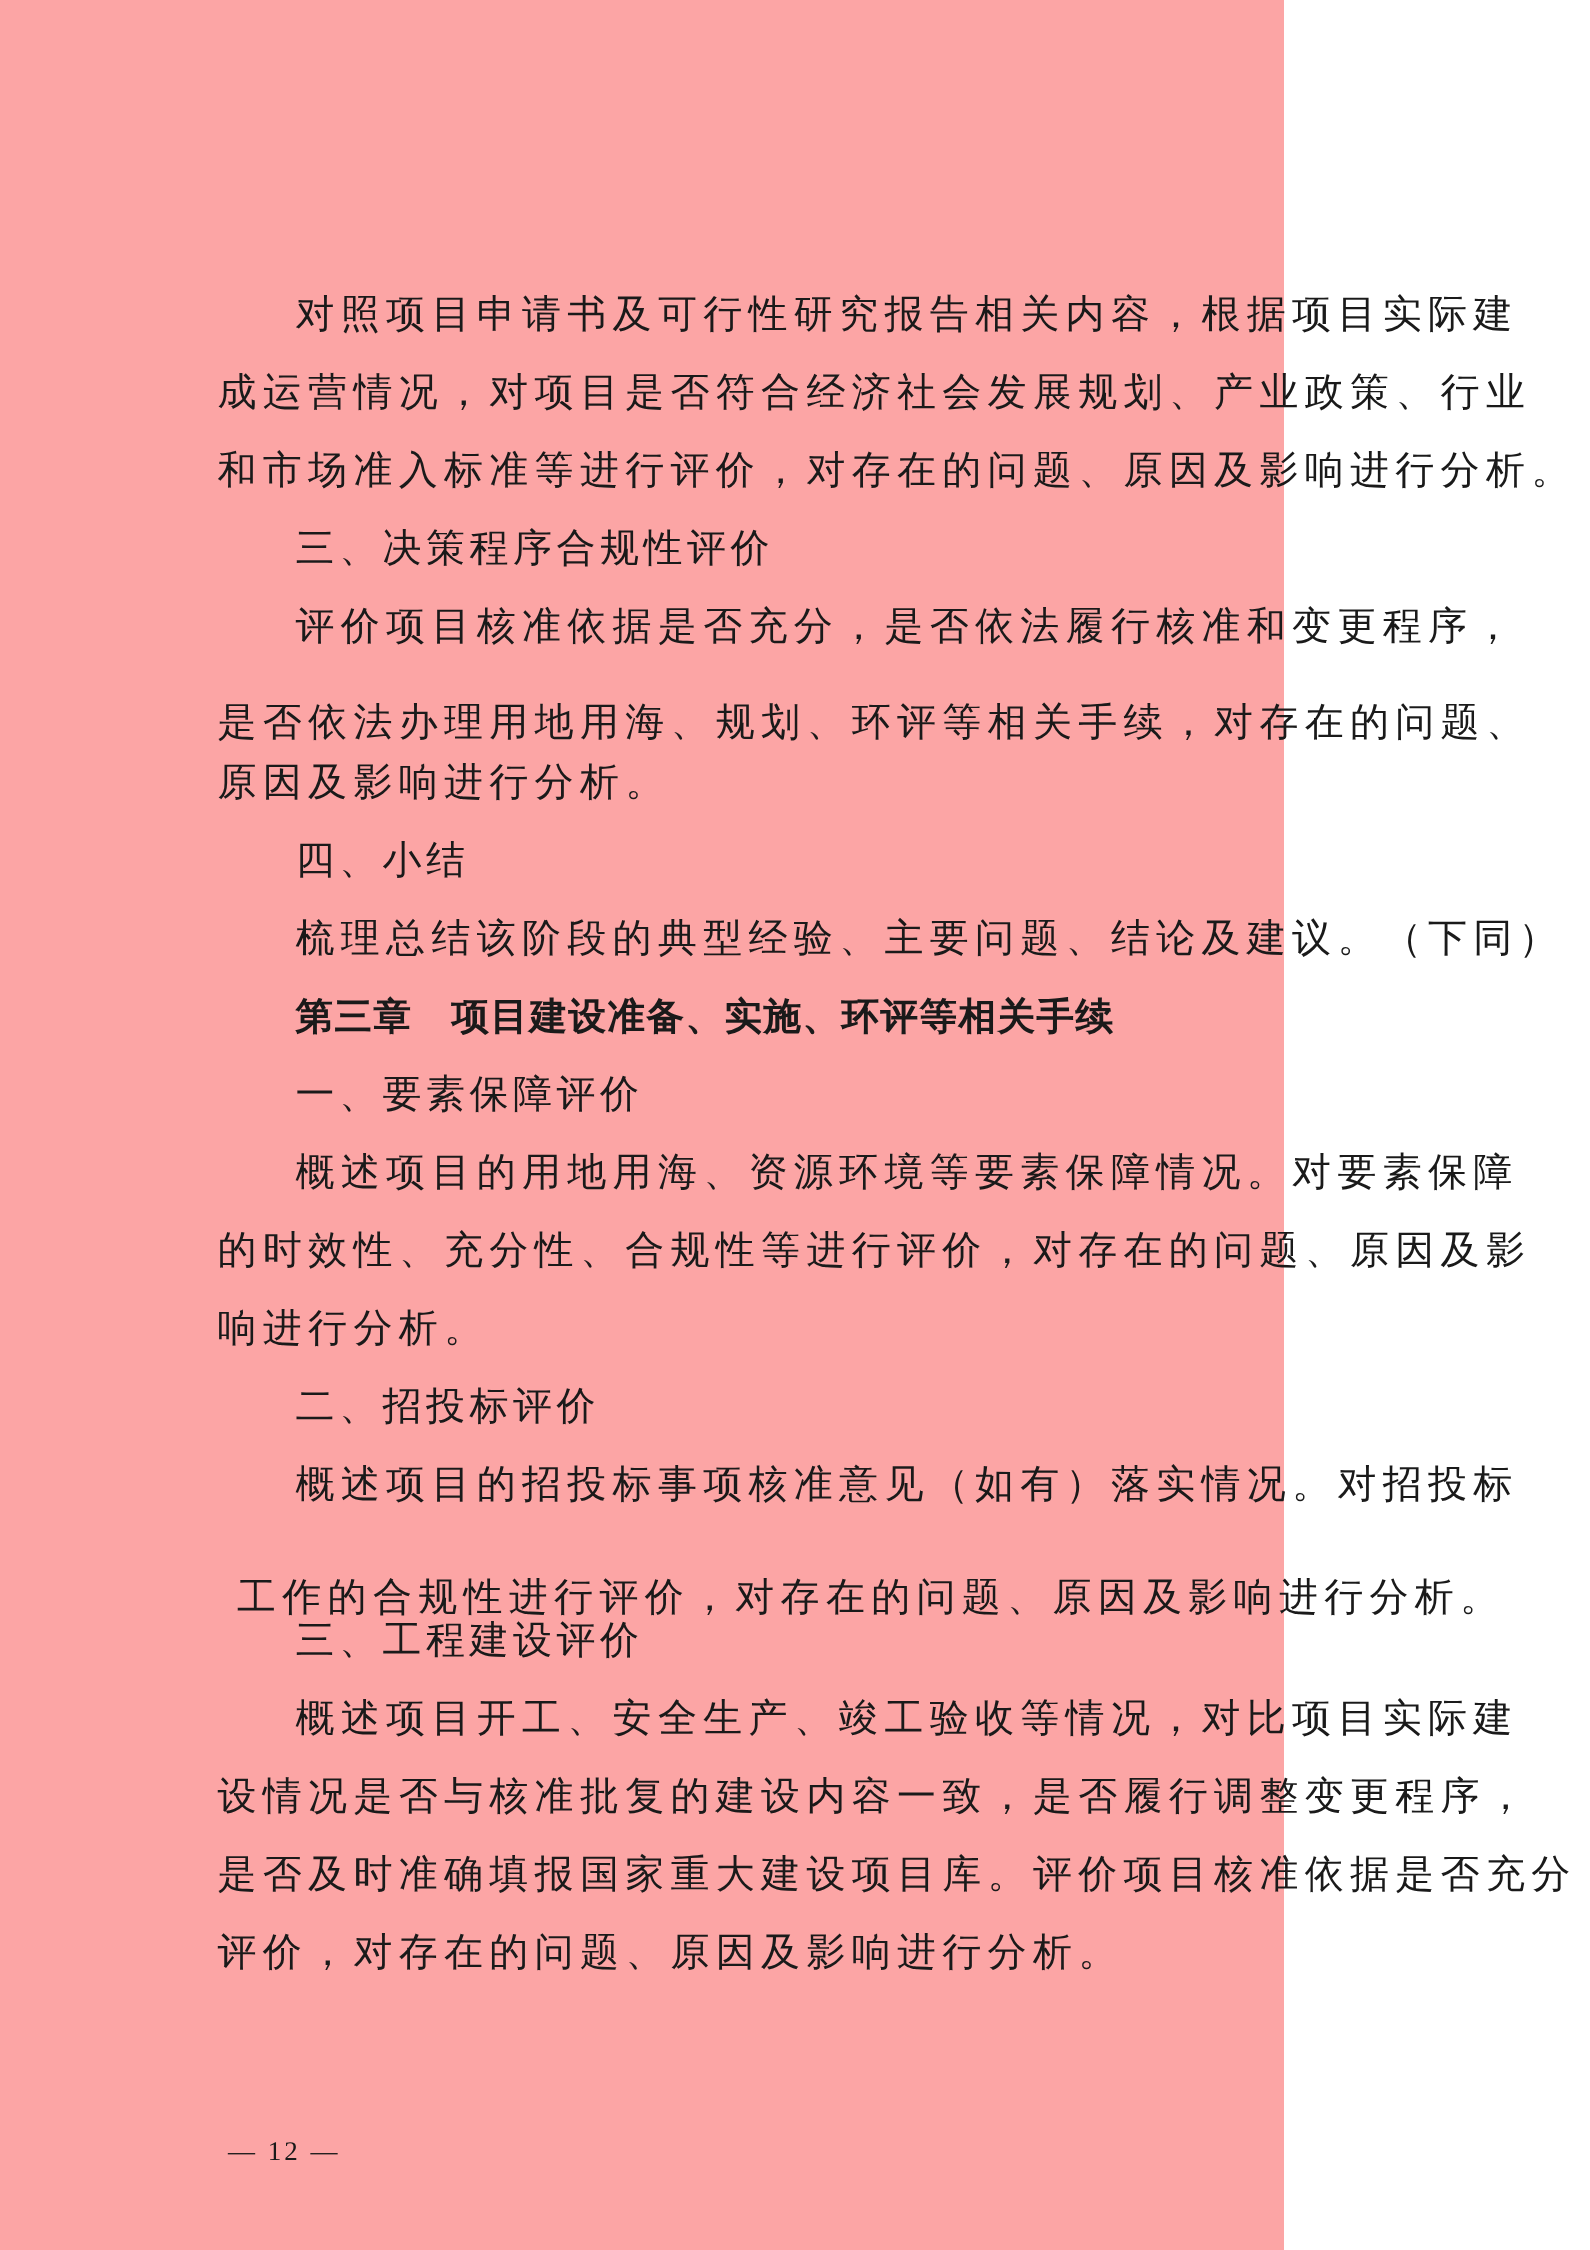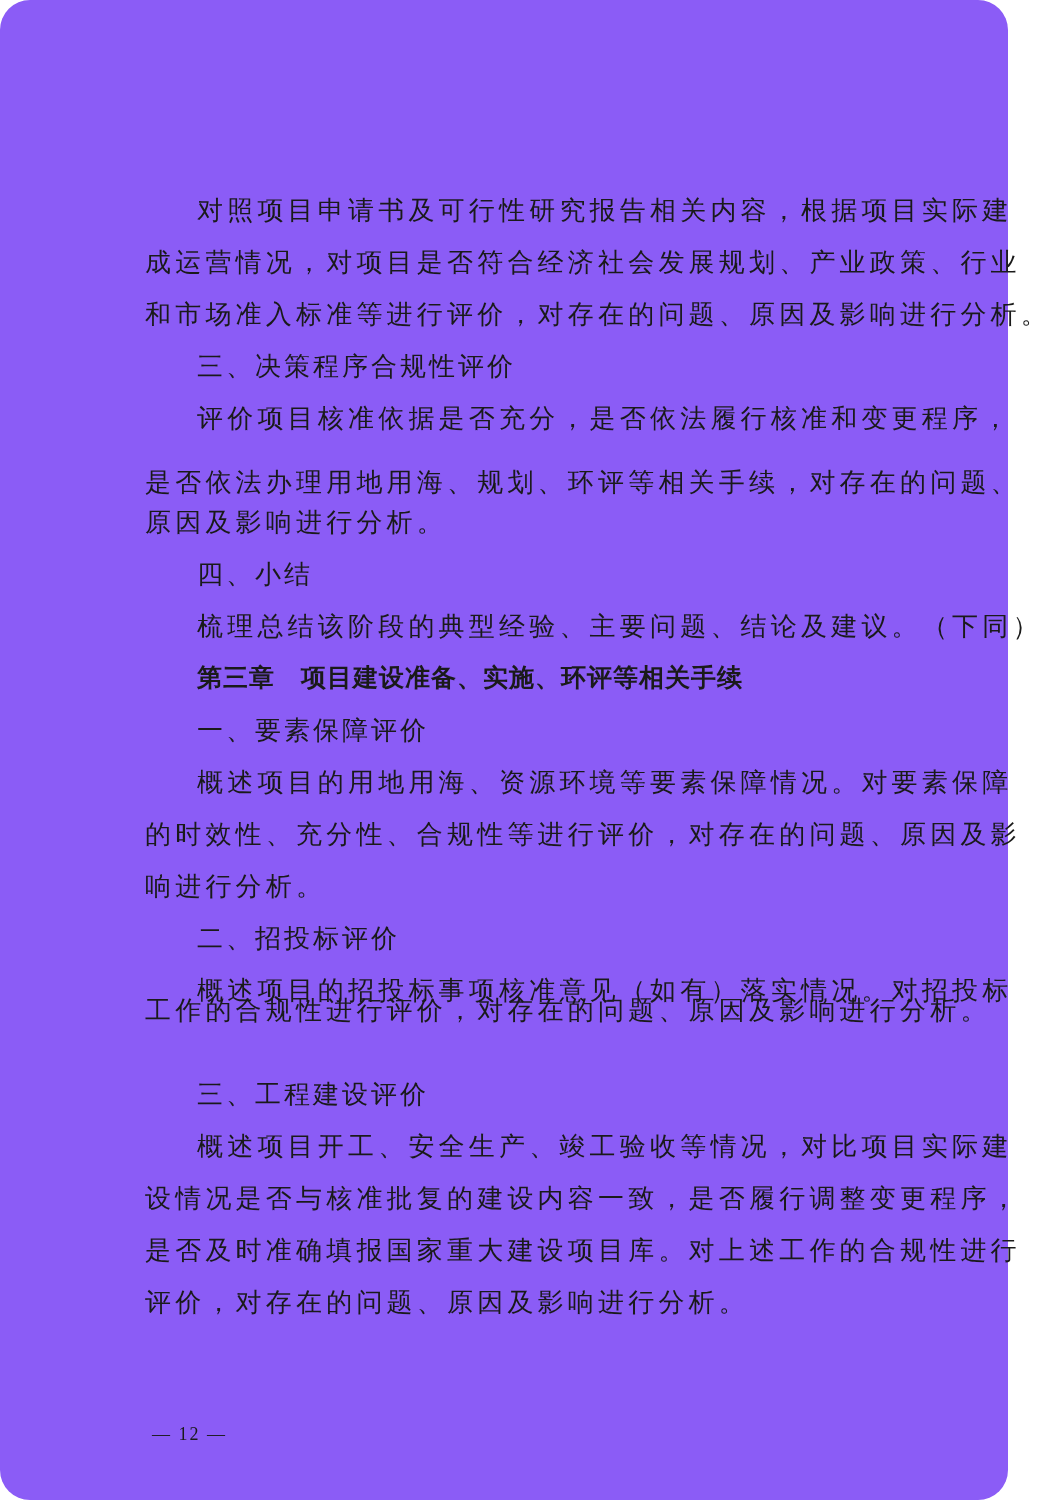--- a/index.html
+++ b/index.html
@@ -11,24 +11,23 @@
       width: 1060px;
       height: 1500px;
       position: relative;
       overflow: hidden;
       color: #1a1a1a;
       font-family: "DejaVu Serif", "Liberation Serif", serif;
     }
     .page {
       position: absolute;
       left: 0; top: 0;
-      width: 1008px;
+      width: 856px;
       height: 1500px;
-      background: #8b5cf6;
-      border-radius: 30px;
+      background: #fca5a5;
     }
     .content {
       position: absolute;
       left: 145px;
       top: 190px;
       width: 775px;
     }
     .line {
       position: absolute;
       left: 0;
@@ -80,25 +79,25 @@
 
     <div class="line indent heading" style="top:520px;">一、要素保障评价</div>
 
     <div class="line indent" style="top:572px;text-align:right;">概述项目的用地用海、资源环境等要素保障情况。对要素保障</div>
     <div class="line" style="top:624px;">的时效性、充分性、合规性等进行评价，对存在的问题、原因及影</div>
     <div class="line" style="top:676px;">响进行分析。</div>
 
     <div class="line indent heading" style="top:728px;">二、招投标评价</div>
 
     <div class="line indent" style="top:780px;">概述项目的招投标事项核准意见（如有）落实情况。对招投标</div>
-    <div class="line" style="top:800px;">工作的合规性进行评价，对存在的问题、原因及影响进行分析。</div>
+    <div class="line" style="top:855px;margin-left:13px;">工作的合规性进行评价，对存在的问题、原因及影响进行分析。</div>
 
     <div class="line indent heading" style="top:884px;">三、工程建设评价</div>
 
     <div class="line indent" style="top:936px;">概述项目开工、安全生产、竣工验收等情况，对比项目实际建</div>
     <div class="line" style="top:988px;">设情况是否与核准批复的建设内容一致，是否履行调整变更程序，</div>
-    <div class="line" style="top:1040px;">是否及时准确填报国家重大建设项目库。对上述工作的合规性进行</div>
+    <div class="line" style="top:1040px;">是否及时准确填报国家重大建设项目库。评价项目核准依据是否充分</div>
     <div class="line" style="top:1092px;">评价，对存在的问题、原因及影响进行分析。</div>
 
   </div>
 
   <div class="page-number">— 12 —</div>
 </div>
 
 </body></html>

